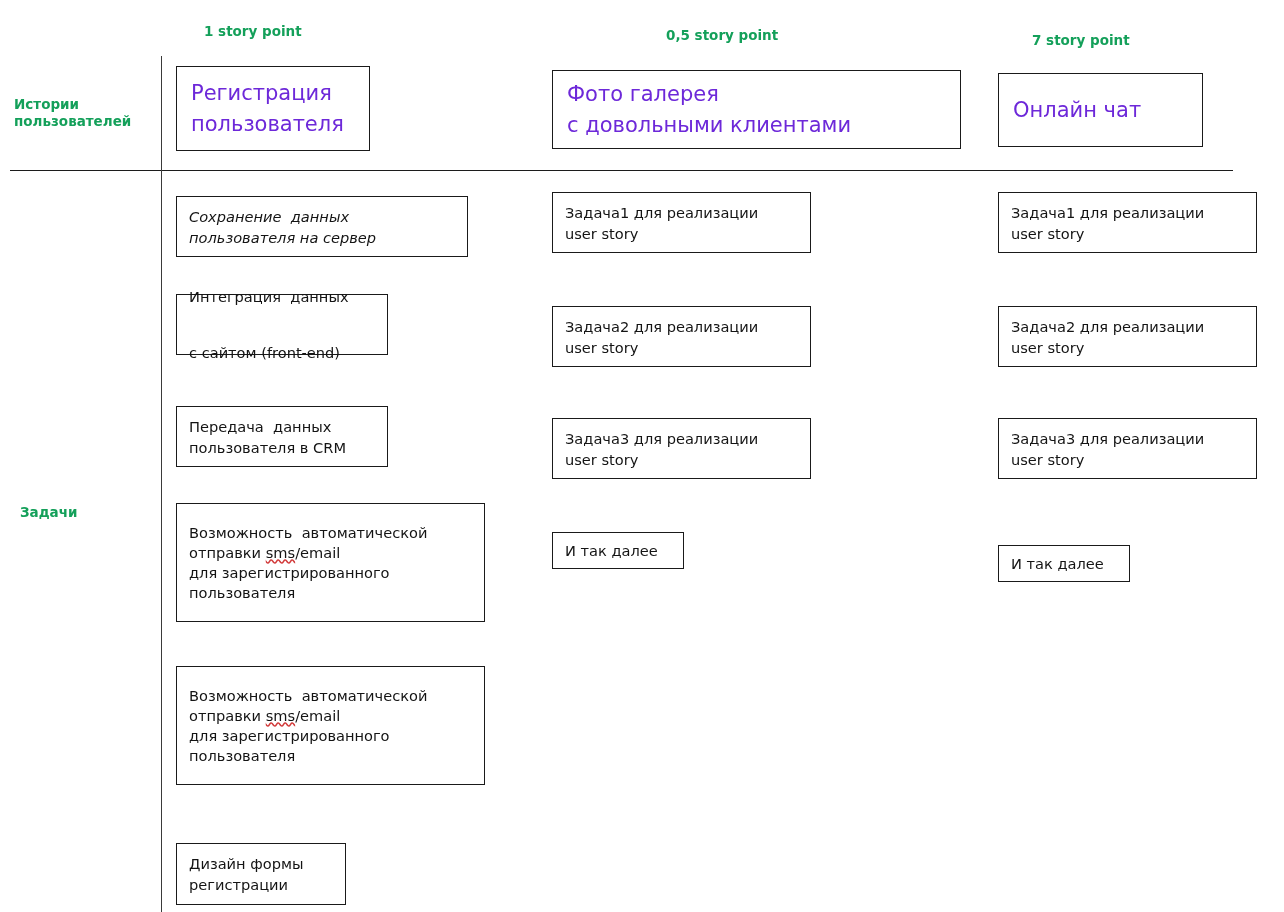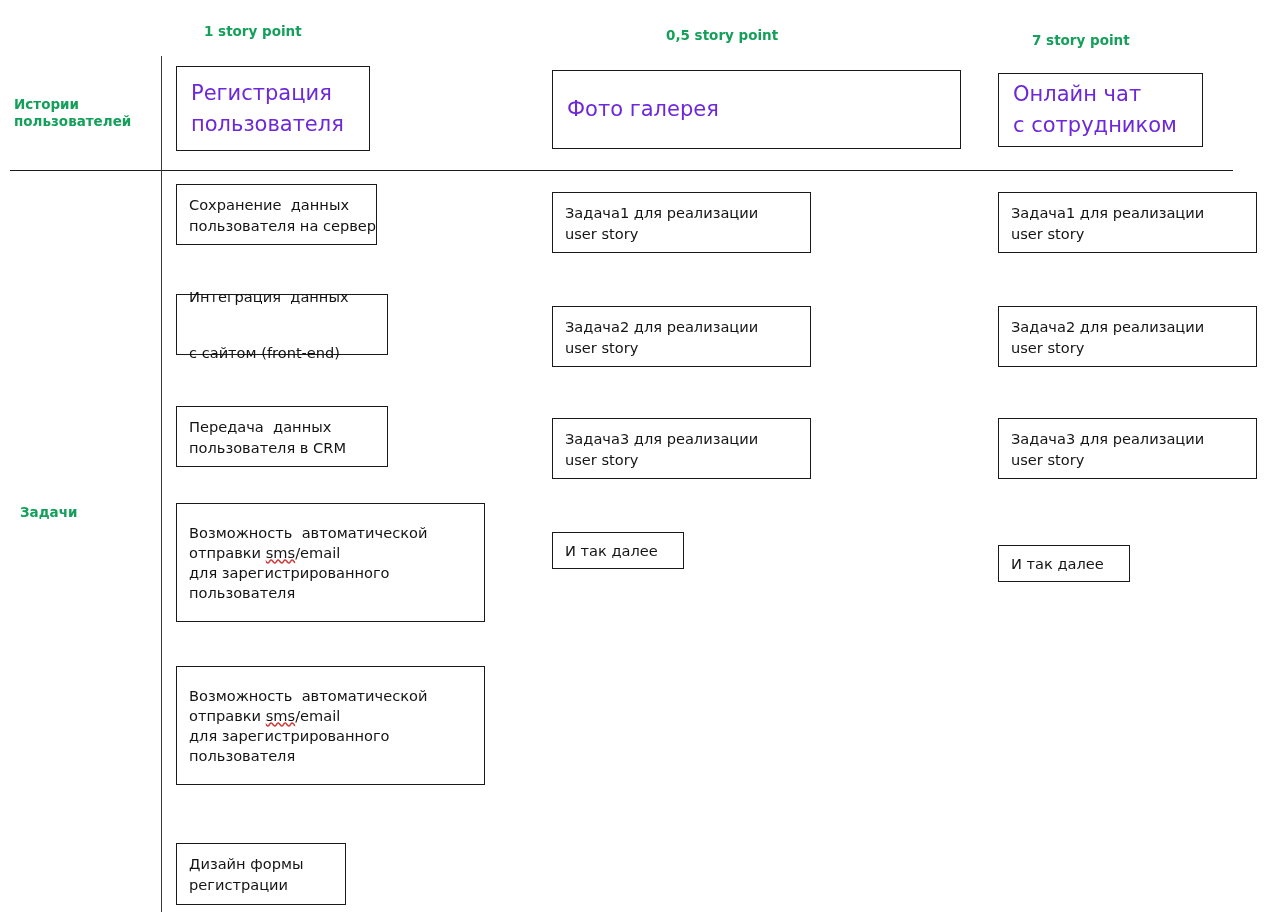--- a/index.html
+++ b/index.html
@@ -115,21 +115,21 @@
   <div class="axis-label" id="axis-stories">Истории
 пользователей</div>
   <div class="axis-label" id="axis-tasks">Задачи</div>
 
   <div id="columns-root">
       <div class="sp-caption" style="left: 204px; top: 23px;">1 story point</div>
       <div class="card story" style="left: 176px; top: 66px; width: 194px; height: 85px;">
         <span class="line">Регистрация</span>
         <span class="line">пользователя</span>
       </div>
-      <div class="card task" style="left: 176px; top: 184px; width: 201px; height: 61px;">
+      <div class="card task" style="left: 176px; top: 196px; width: 292px; height: 61px; font-style: italic;">
         <span class="line">Сохранение  данных</span>
         <span class="line">пользователя на сервер</span>
       </div>
       <div class="card task" style="left: 176px; top: 294px; width: 212px; height: 61px; gap: 35px;">
         <span class="line">Интеграция  данных</span>
         <span class="line">с сайтом (front-end)</span>
       </div>
       <div class="card task" style="left: 176px; top: 406px; width: 212px; height: 61px;">
         <span class="line">Передача  данных</span>
         <span class="line">пользователя в CRM</span>
@@ -146,40 +146,40 @@
         <span class="line">для зарегистрированного</span>
         <span class="line">пользователя</span>
       </div>
       <div class="card task" style="left: 176px; top: 843px; width: 170px; height: 62px;">
         <span class="line">Дизайн формы</span>
         <span class="line">регистрации</span>
       </div>
       <div class="sp-caption" style="left: 666px; top: 27px;">0,5 story point</div>
       <div class="card story" style="left: 552px; top: 70px; width: 409px; height: 79px;">
         <span class="line">Фото галерея</span>
+        <span class="line">с довольными клиентами</span>
       </div>
       <div class="card task" style="left: 552px; top: 192px; width: 259px; height: 61px;">
         <span class="line">Задача1 для реализации</span>
         <span class="line">user story</span>
       </div>
       <div class="card task" style="left: 552px; top: 306px; width: 259px; height: 61px;">
         <span class="line">Задача2 для реализации</span>
         <span class="line">user story</span>
       </div>
       <div class="card task" style="left: 552px; top: 418px; width: 259px; height: 61px;">
         <span class="line">Задача3 для реализации</span>
         <span class="line">user story</span>
       </div>
       <div class="card task" style="left: 552px; top: 532px; width: 132px; height: 37px;">
         <span class="line">И так далее</span>
       </div>
       <div class="sp-caption" style="left: 1032px; top: 32px;">7 story point</div>
       <div class="card story" style="left: 998px; top: 73px; width: 205px; height: 74px;">
         <span class="line">Онлайн чат</span>
-        <span class="line">с сотрудником</span>
       </div>
       <div class="card task" style="left: 998px; top: 192px; width: 259px; height: 61px;">
         <span class="line">Задача1 для реализации</span>
         <span class="line">user story</span>
       </div>
       <div class="card task" style="left: 998px; top: 306px; width: 259px; height: 61px;">
         <span class="line">Задача2 для реализации</span>
         <span class="line">user story</span>
       </div>
       <div class="card task" style="left: 998px; top: 418px; width: 259px; height: 61px;">

